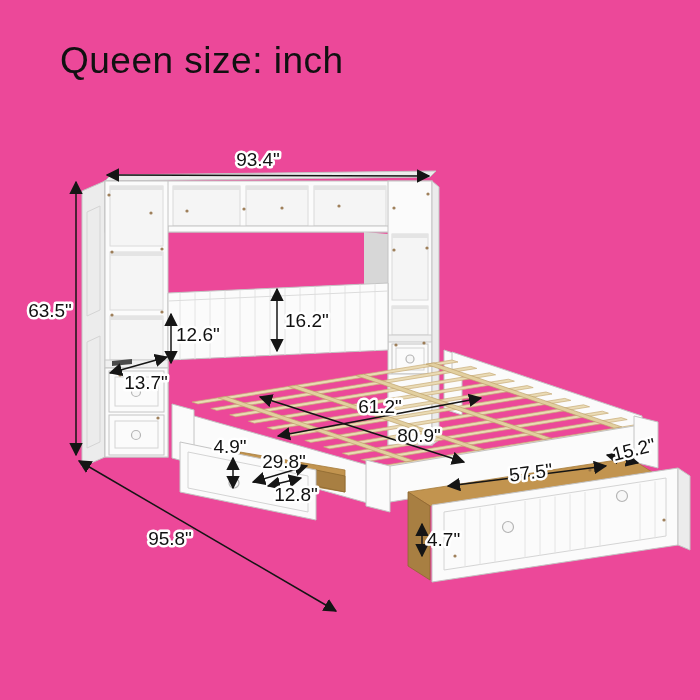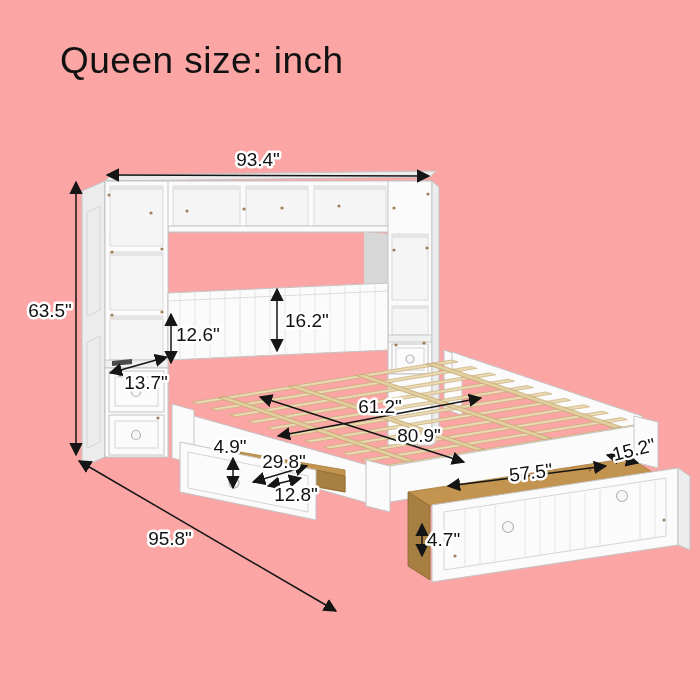--- a/index.html
+++ b/index.html
@@ -1,16 +1,16 @@
 <!DOCTYPE html>
 <html><head>
 <meta charset="utf-8">
 <style>
   html,body{margin:0;padding:0;background:#ffffff;}
-  .stage{position:relative;width:700px;height:700px;background:#fca5a5;overflow:hidden;
+  .stage{position:relative;width:700px;height:700px;background:#ec4899;overflow:hidden;
          font-family:"Liberation Sans",sans-serif;}
   .title{position:absolute;left:60px;top:40px;font-size:37px;color:#111;letter-spacing:.5px;}
   svg text{font-family:"Liberation Sans",sans-serif;font-size:19px;fill:#111;
            paint-order:stroke;stroke:#ffffff;stroke-width:5px;stroke-linejoin:round;}
   .furn{fill:#fbfbfb;stroke:#c4c4c4;stroke-width:1;}
   .shade{fill:#ececec;stroke:#c4c4c4;stroke-width:1;}
   .opening{fill:#f5f5f5;stroke:#dadada;stroke-width:1;}
   .inshadow{fill:#e4e4e4;stroke:none;}
   .inset{fill:none;stroke:#d4d4d4;stroke-width:1;}
   .groove{stroke:#e4e4e4;stroke-width:1;}

